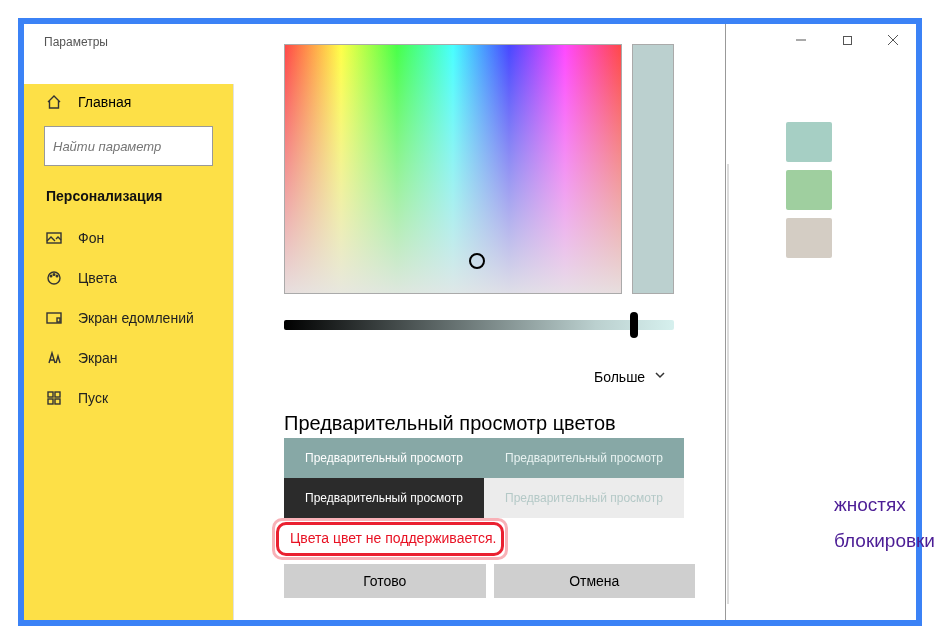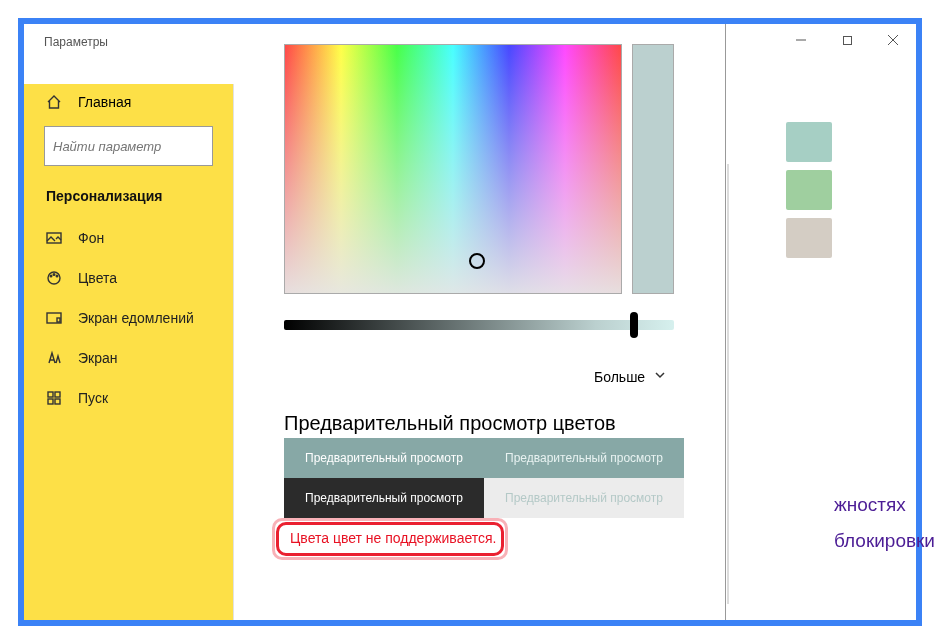--- a/index.html
+++ b/index.html
@@ -169,20 +169,24 @@
       <div class="pv-cell pv1">Предварительный просмотр</div>
       <div class="pv-cell pv2">Предварительный просмотр</div>
       <div class="pv-cell pv3">Предварительный просмотр</div>
       <div class="pv-cell pv4">Предварительный просмотр</div>
     </div>
 
     <div class="error-ring outer"></div>
     <div class="error-ring inner"></div>
     <div class="error-msg">Цвета цвет не поддерживается.</div>
 
+    <div class="action-row">
+      <div class="action-btn">Готово</div>
+      <div class="action-btn">Отмена</div>
+    </div>
 
     <div class="scroll-track"></div>
   </div>
 
   <div class="right-col">
     <div class="sw sw1"></div>
     <div class="sw sw2"></div>
     <div class="sw sw3"></div>
     <div class="rt rt1">жностях</div>
     <div class="rt rt2">блокировки</div>

